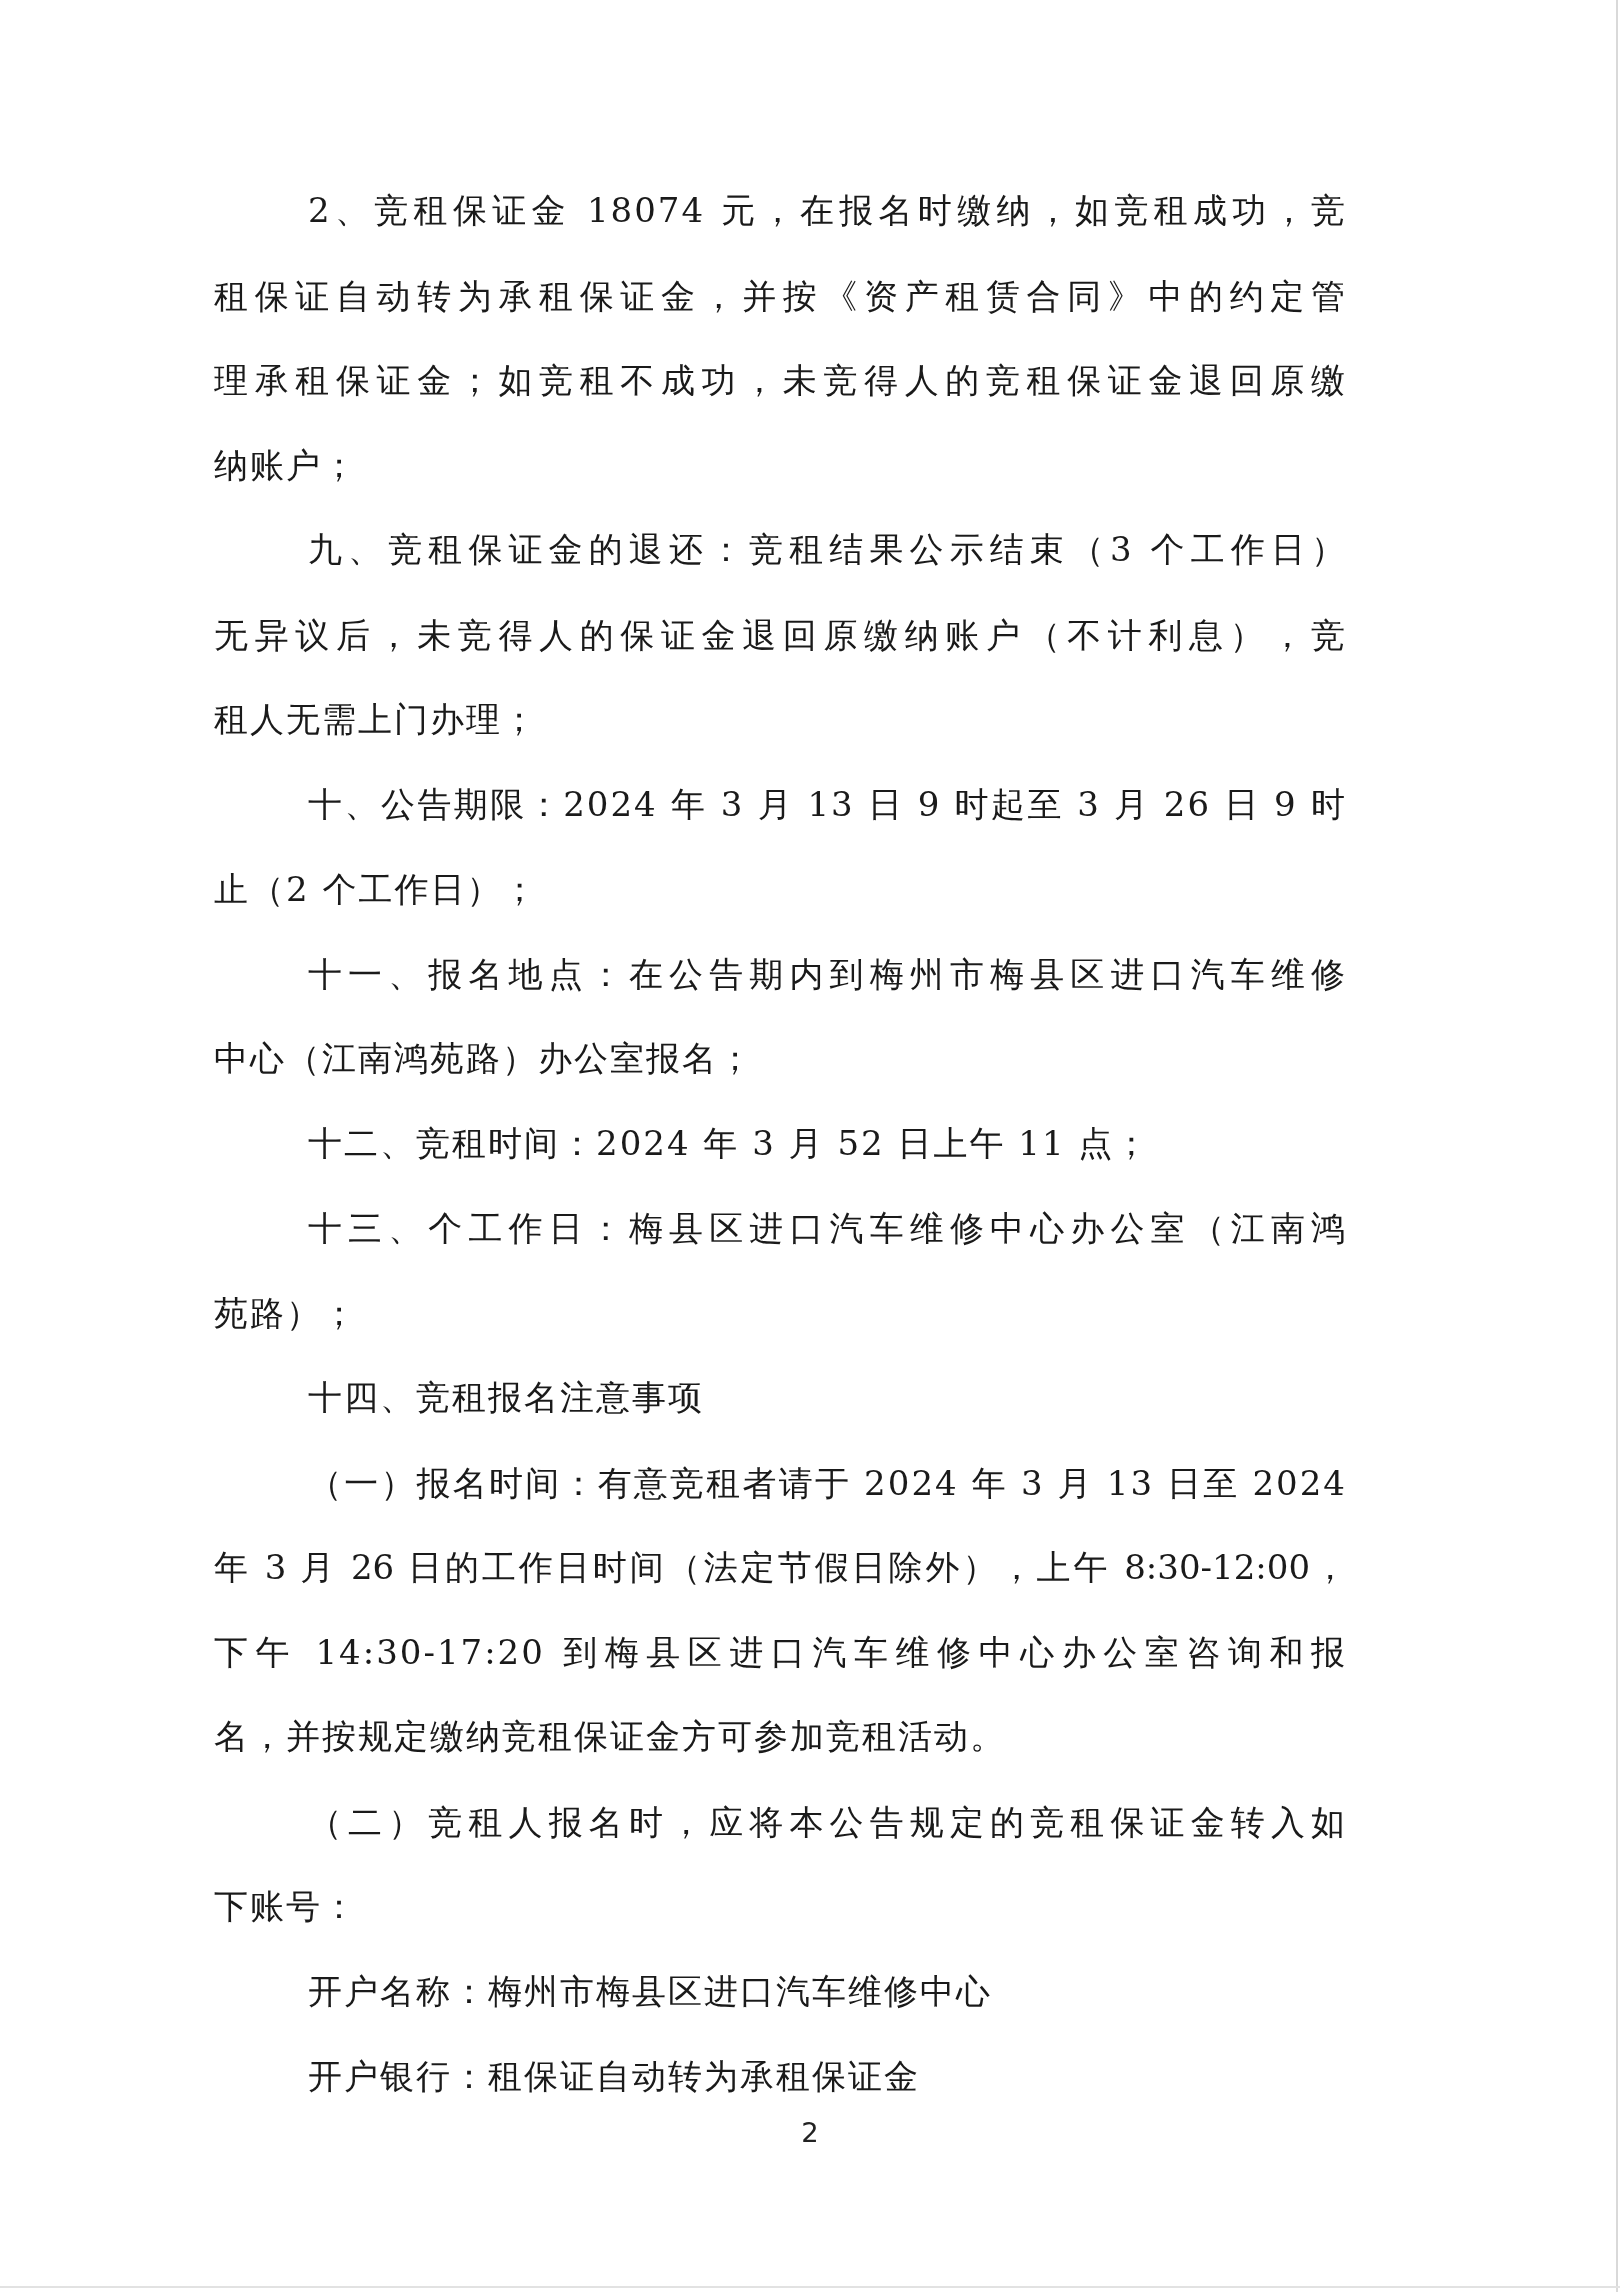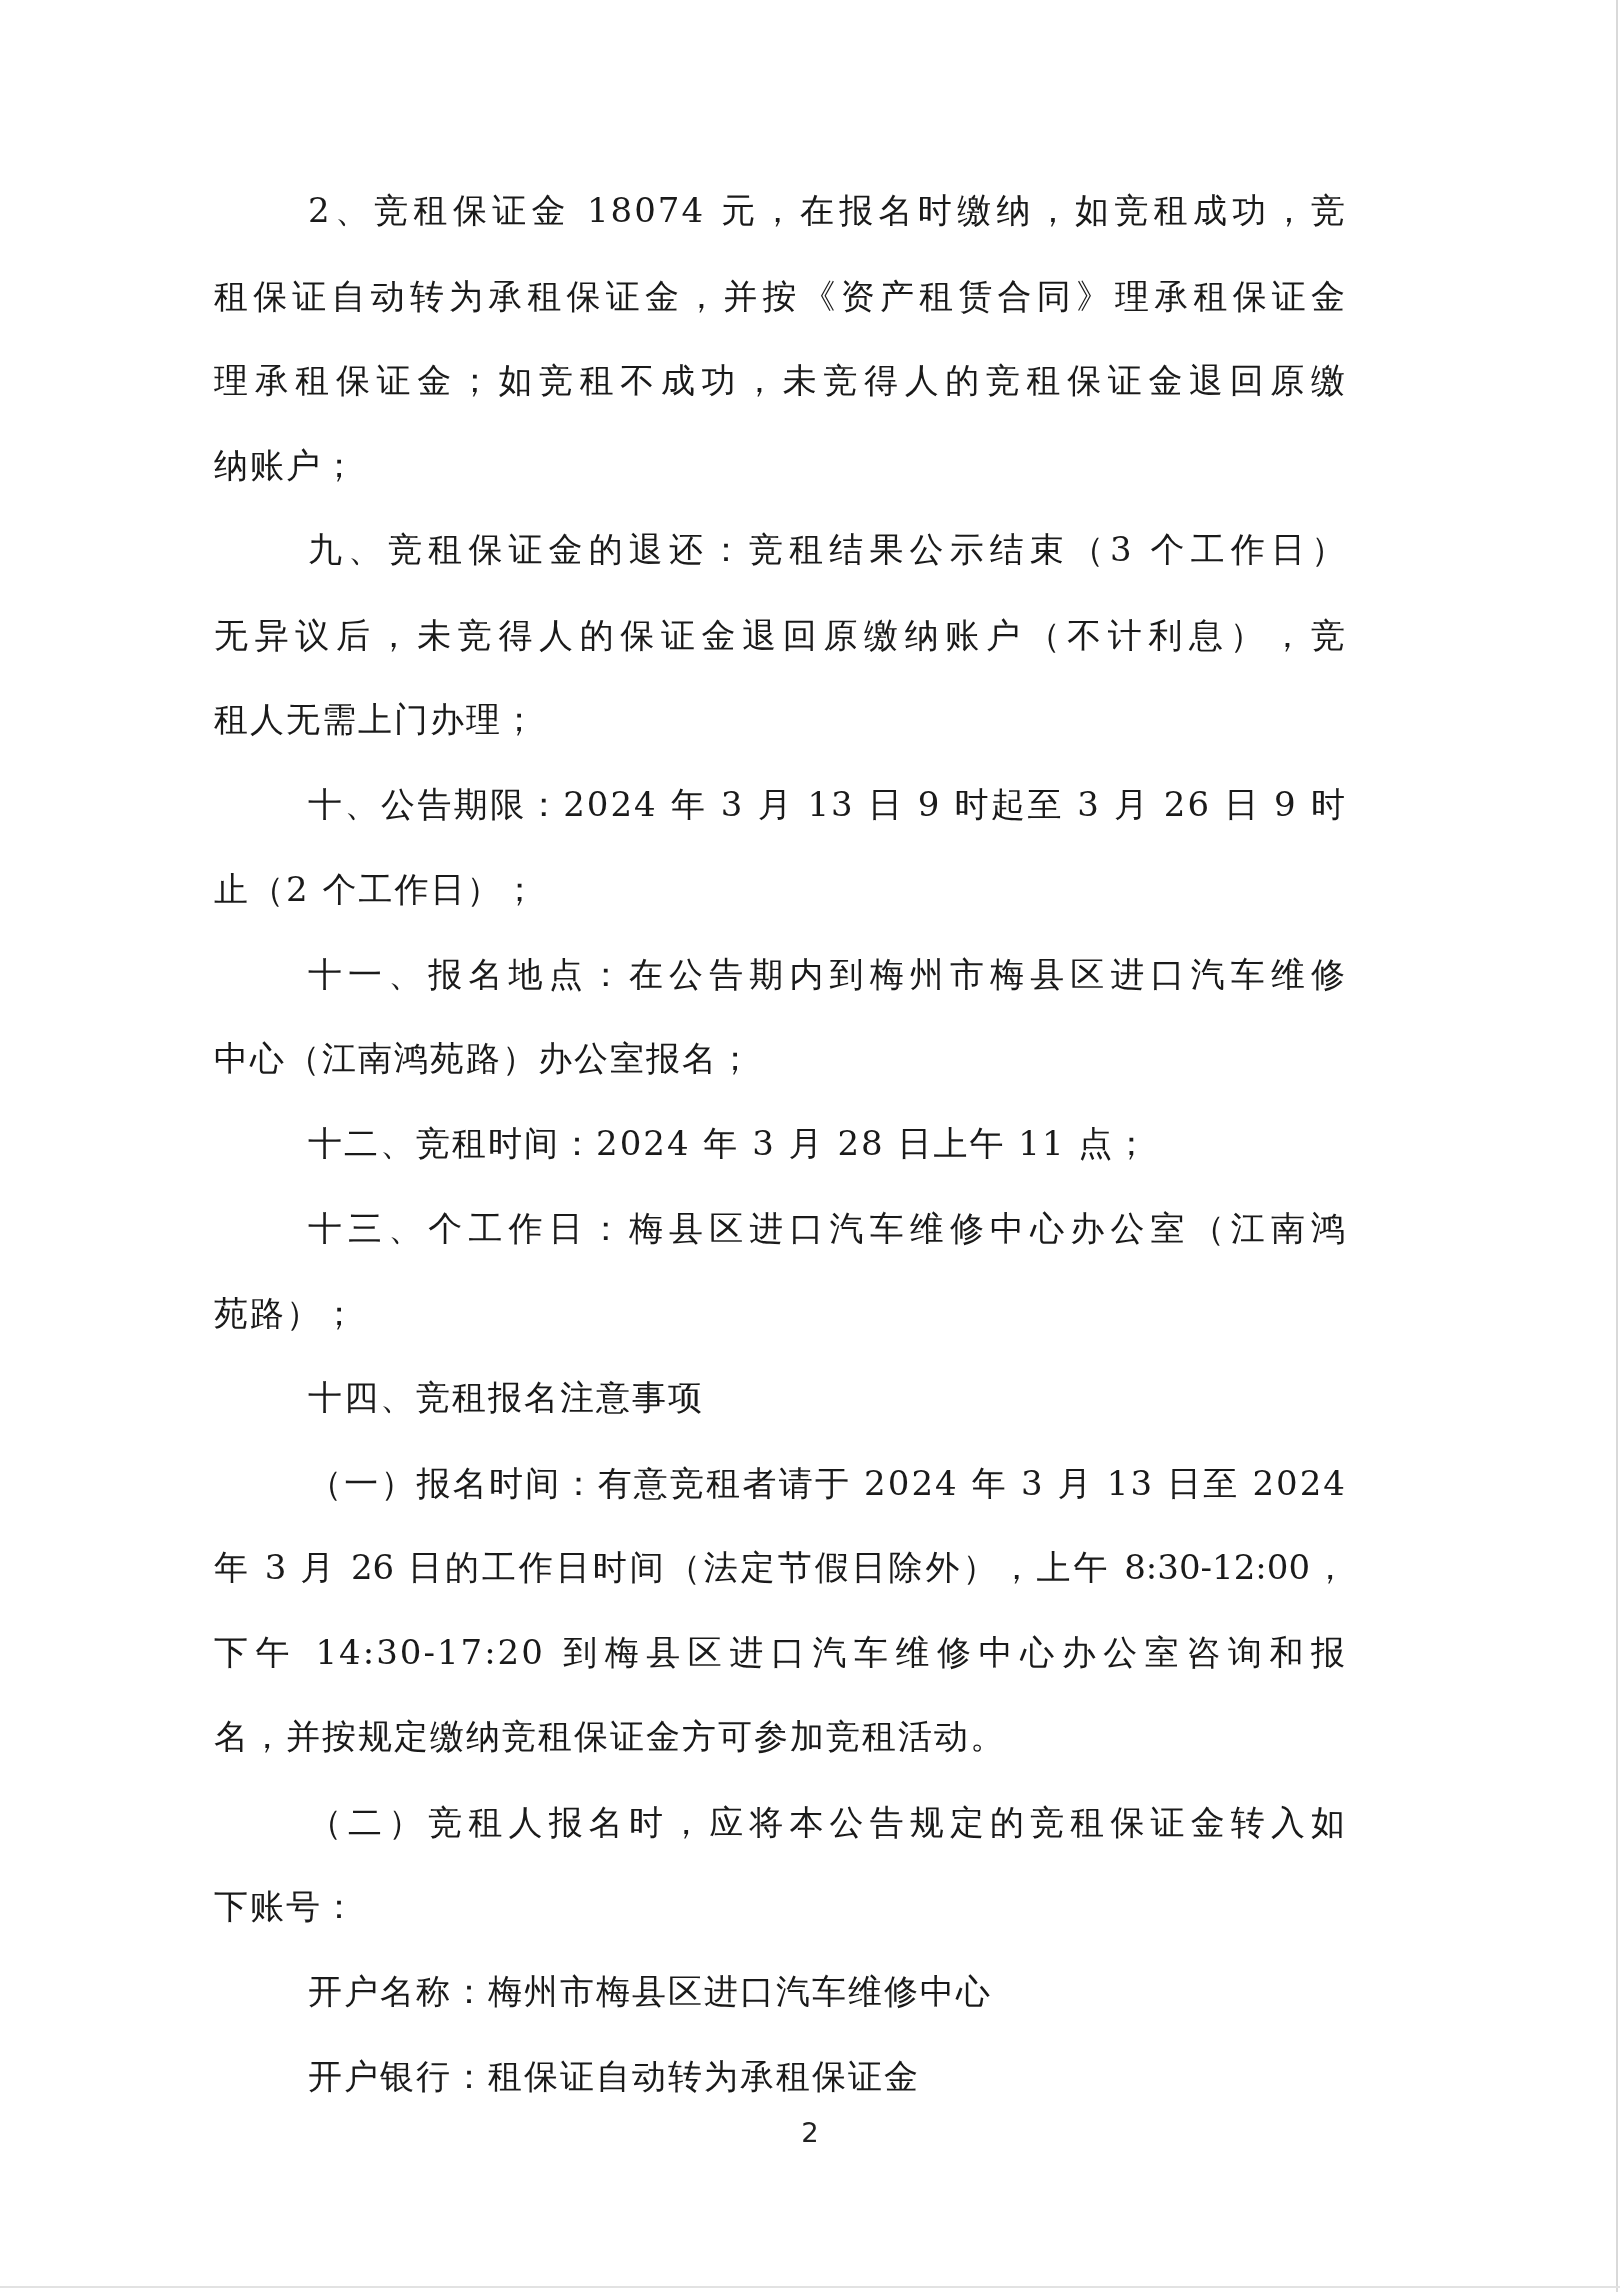--- a/index.html
+++ b/index.html
@@ -74,35 +74,35 @@
 </head>
 <body>
 
 <div class="page">
   <div class="scan-edge-right"></div>
   <div class="scan-edge-bottom"></div>
 
   <div class="body-text">
 
     <div class="line indent full" style="top:181px">2、竞租保证金 18074 元，在报名时缴纳，如竞租成功，竞</div>
-    <div class="line full" style="top:267px">租保证自动转为承租保证金，并按《资产租赁合同》理承租保证金</div>
+    <div class="line full" style="top:267px">租保证自动转为承租保证金，并按《资产租赁合同》中的约定管</div>
     <div class="line full" style="top:351px">理承租保证金；如竞租不成功，未竞得人的竞租保证金退回原缴</div>
     <div class="line" style="top:436px">纳账户；</div>
 
     <div class="line indent full" style="top:520px">九、竞租保证金的退还：竞租结果公示结束（3 个工作日）</div>
     <div class="line full" style="top:606px">无异议后，未竞得人的保证金退回原缴纳账户（不计利息），竞</div>
     <div class="line" style="top:690px">租人无需上门办理；</div>
 
     <div class="line indent full" style="top:775px">十、公告期限：2024 年 3 月 13 日 9 时起至 3 月 26 日 9 时</div>
     <div class="line" style="top:860px">止（2 个工作日）；</div>
 
     <div class="line indent full" style="top:945px">十一、报名地点：在公告期内到梅州市梅县区进口汽车维修</div>
     <div class="line" style="top:1029px">中心（江南鸿苑路）办公室报名；</div>
 
-    <div class="line indent" style="top:1114px">十二、竞租时间：2024 年 3 月 28 日上午 11 点；</div>
+    <div class="line indent" style="top:1114px">十二、竞租时间：2024 年 3 月 52 日上午 11 点；</div>
 
     <div class="line indent full" style="top:1199px">十三、个工作日：梅县区进口汽车维修中心办公室（江南鸿</div>
     <div class="line" style="top:1284px">苑路）；</div>
 
     <div class="line indent" style="top:1368px">十四、竞租报名注意事项</div>
 
     <div class="line indent full" style="top:1454px">（一）报名时间：有意竞租者请于 2024 年 3 月 13 日至 2024</div>
     <div class="line full" style="top:1538px; letter-spacing:0px">年 3 月 26 日的工作日时间（法定节假日除外），上午 8:30-12:00，</div>
     <div class="line full" style="top:1623px">下午 14:30-17:20 到梅县区进口汽车维修中心办公室咨询和报</div>
     <div class="line" style="top:1707px">名，并按规定缴纳竞租保证金方可参加竞租活动。</div>

